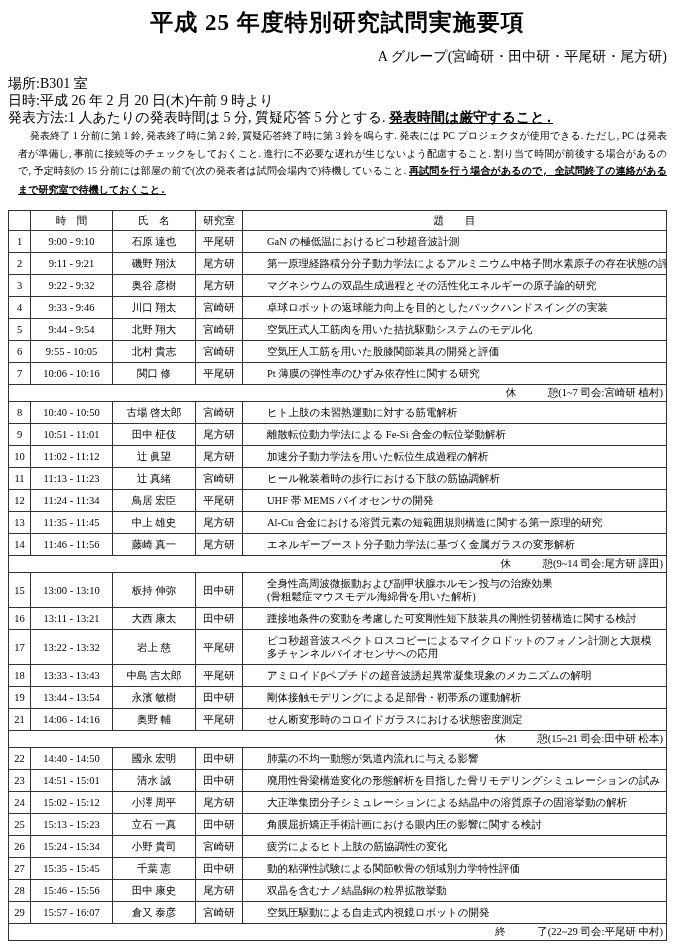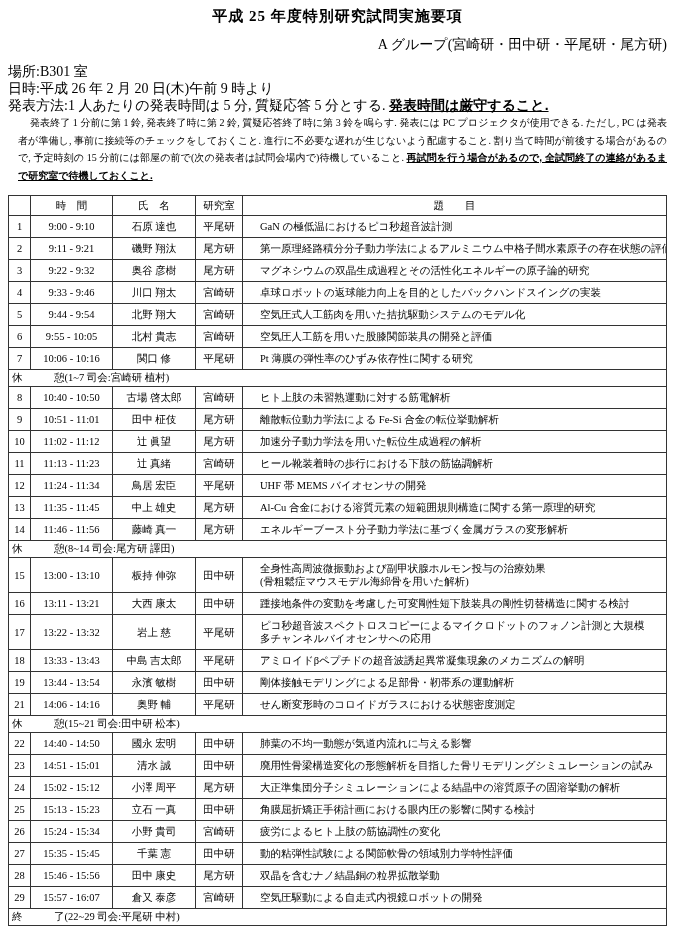--- a/index.html
+++ b/index.html
@@ -12,37 +12,37 @@
     font-family: "Liberation Serif", "DejaVu Serif", serif;
     color: #000;
   }
   .page {
     box-sizing: border-box;
     width: 675px;
     height: 950px;
     padding: 5px 8px 4px 8px;
   }
   .doc-title {
-    font-size: 15px;
+    font-size: 23px;
     font-weight: 600;
     text-align: center;
     letter-spacing: 1px;
     margin: 2px 0 10px 0;
   }
   .doc-subtitle {
     font-size: 14px;
     text-align: right;
     margin: 0 0 9px 0;
   }
   .info-line {
     font-size: 14px;
     line-height: 17px;
   }
   .emphasis {
-    font-family: Liberation Sans, sans-serif;
+    font-family: Liberation Mono, monospace;
     font-weight: bold;
     text-decoration: underline;
   }
   .body-par {
     font-size: 10px;
     line-height: 17.5px;
     text-align: justify;
     margin: 0 0 11px 10px;
     text-indent: 12px;
   }
@@ -60,25 +60,25 @@
   }
   table.schedule th {
     font-weight: normal;
     height: 17px;
     text-align: center;
   }
   tr.entry-row td { height: 19px; text-align: center; line-height: 13px; }
   tr.entry-row.tall td { height: 32px; }
   tr.entry-row td.cell-title {
     text-align: left;
-    padding-left: 17px;
+    padding-left: 24px;
   }
   tr.break-row td {
     height: 14px;
-    text-align: left;
+    text-align: right;
     line-height: 14px;
     margin-top: 24px;
   }
 </style>
 </head>
 <body>
 
 <div class="page">
 
   <div class="doc-title">平成 25 年度特別研究試問実施要項</div>
@@ -206,21 +206,21 @@
           <td class="cell-title">Al-Cu 合金における溶質元素の短範囲規則構造に関する第一原理的研究</td>
         </tr>
         <tr class="entry-row">
           <td>14</td>
           <td>11:46 - 11:56</td>
           <td>藤崎 真一</td>
           <td>尾方研</td>
           <td class="cell-title">エネルギーブースト分子動力学法に基づく金属ガラスの変形解析</td>
         </tr>
         <tr class="break-row">
-          <td colspan="5">休　　　憩(8~14 司会:尾方研 譯田)</td>
+          <td colspan="5">休　　　憩(9~14 司会:尾方研 譯田)</td>
         </tr>
         <tr class="entry-row tall">
           <td>15</td>
           <td>13:00 - 13:10</td>
           <td>板持 伸弥</td>
           <td>田中研</td>
           <td class="cell-title">全身性高周波微振動および副甲状腺ホルモン投与の治療効果<br>(骨粗鬆症マウスモデル海綿骨を用いた解析)</td>
         </tr>
         <tr class="entry-row">
           <td>16</td>

